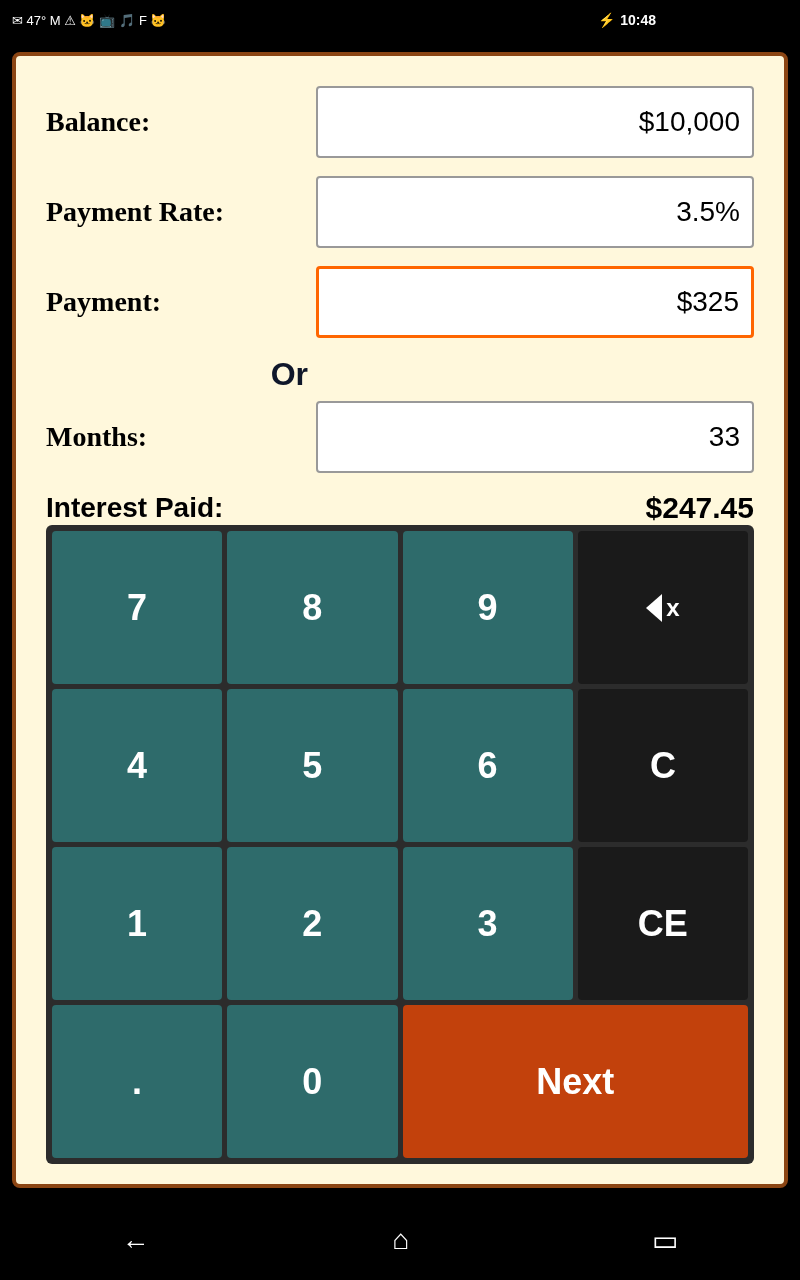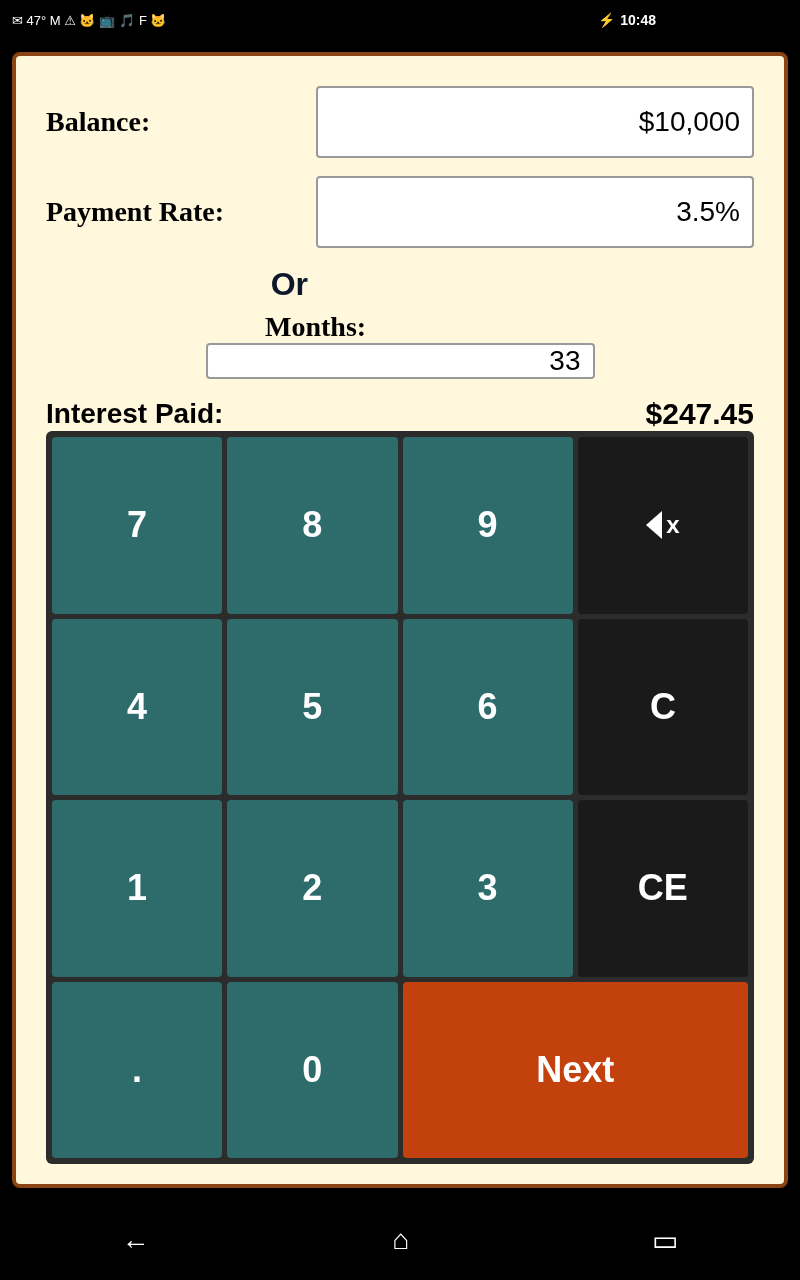--- a/index.html
+++ b/index.html
@@ -228,25 +228,29 @@
     <div class="form-row">
       <div class="form-label">Balance:</div>
       <input class="form-input" type="text" value="$10,000" readonly="" style="">
     </div>
 
     <div class="form-row">
       <div class="form-label">Payment Rate:</div>
       <input class="form-input" type="text" value="3.5%" readonly="" style="">
     </div>
 
+    <div class="form-row">
+      <div class="form-label">Payment:</div>
+      <input class="form-input active" type="text" value="$325" readonly="" style="">
+    </div>
 
     <div class="form-row">
       <div class="or-label">Or</div>
     </div>
-    <div class="form-row" style="margin-top:-10px;flex-direction:column;">
+    <div class="form-row" style="margin-top:-10px;">
       <div class="form-label">Months:</div>
       <input class="form-input" type="text" value="33" readonly="" style="">
     </div>
 
     <div class="interest-row">
       <div class="interest-label">Interest Paid:</div>
       <div class="interest-value">$247.45</div>
     </div>
 
     <div class="keypad">

